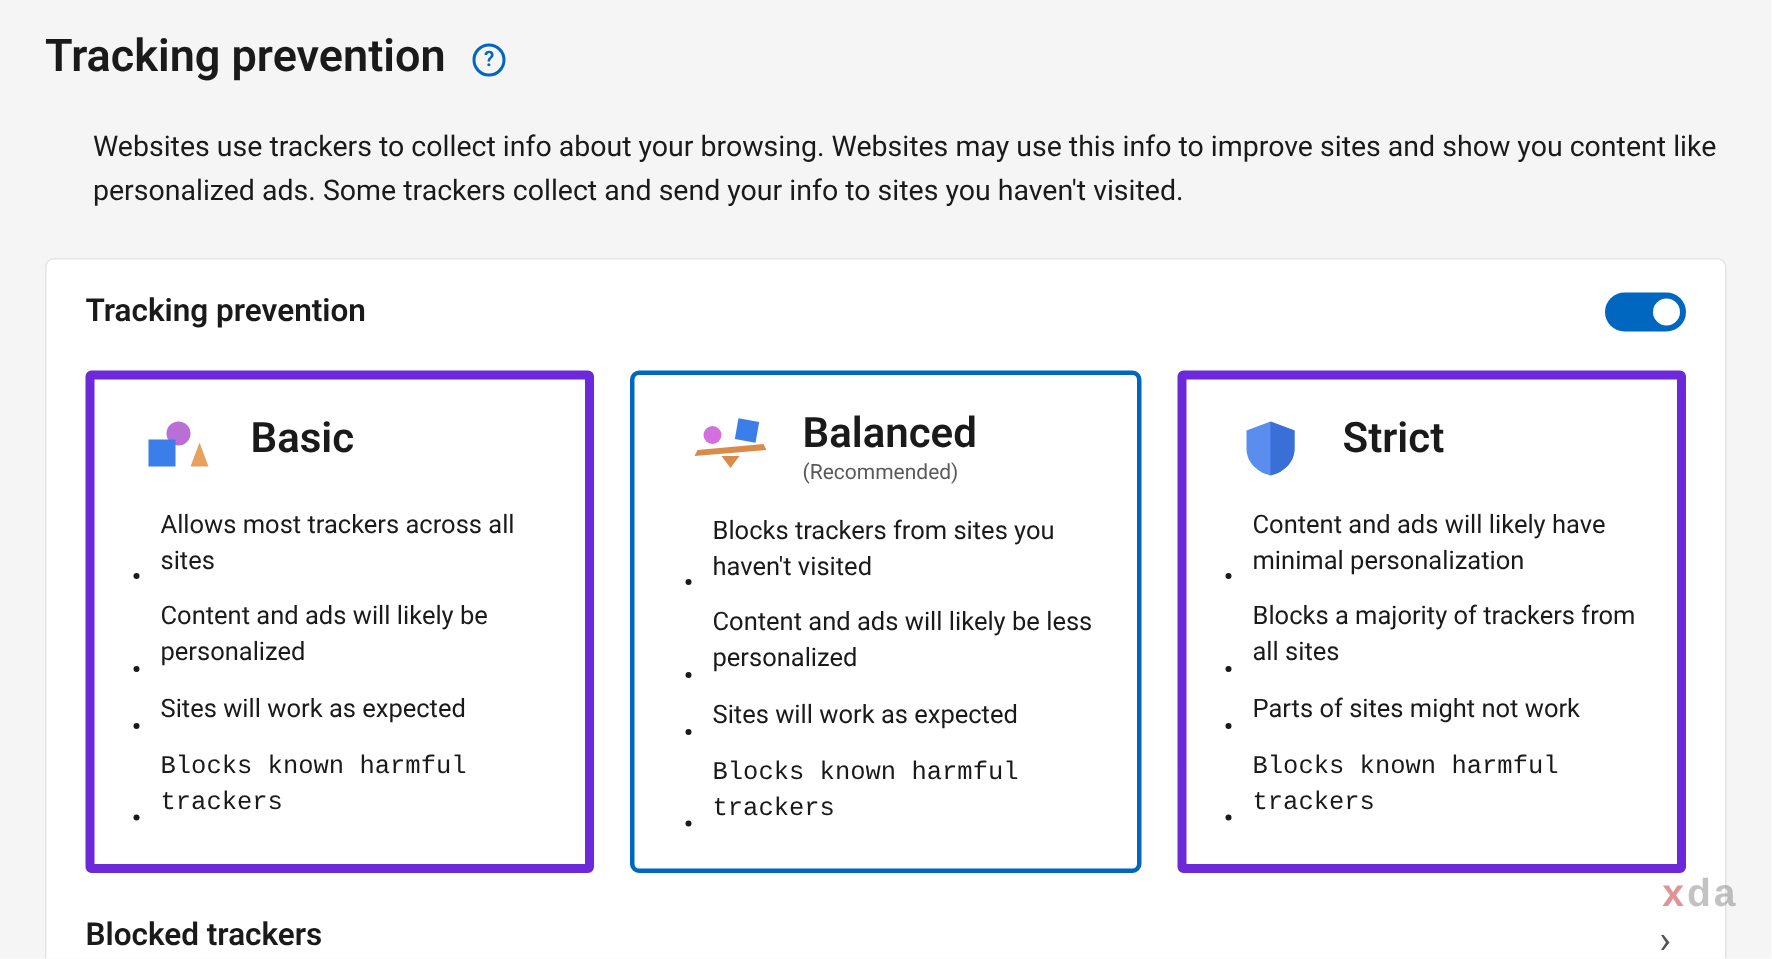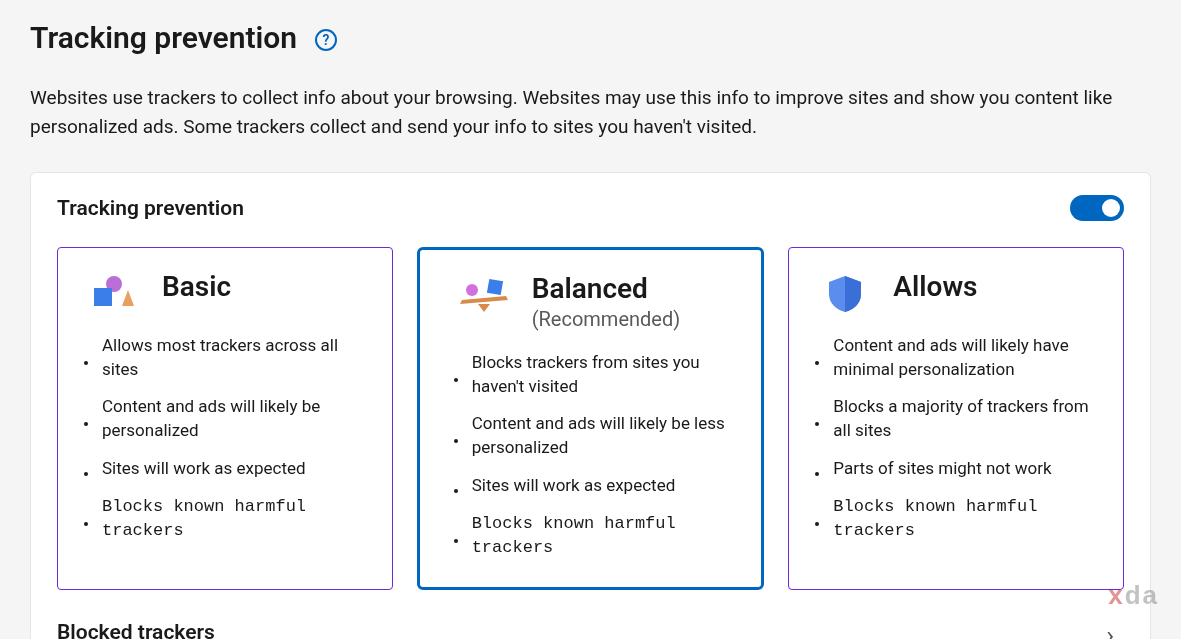--- a/index.html
+++ b/index.html
@@ -40,20 +40,21 @@
       font-weight: 600;
       cursor: pointer;
       margin-top: 4px;
     }
     .page-description {
       font-size: 19px;
       line-height: 1.55;
       color: #1a1a1a;
       margin-bottom: 30px;
       max-width: 1100px;
+      margin-left: 32px;
     }
     .panel {
       background: #ffffff;
       border: 1px solid #e5e5e5;
       border-radius: 6px;
       padding: 22px 26px;
     }
     .panel-header {
       display: flex;
       align-items: center;
@@ -82,21 +83,21 @@
       top: 4px;
       right: 4px;
     }
     .cards {
       display: flex;
       gap: 24px;
       margin-bottom: 30px;
     }
     .card {
       flex: 1;
-      border: 1px solid #6d28d9;
+      border: 6px solid #6d28d9;
       border-radius: 4px;
       padding: 22px 20px 24px 20px;
       cursor: pointer;
       background: #ffffff;
     }
     .card.selected {
       border: 3px solid #0067c0;
       border-radius: 6px;
       padding-left: 28px;
     }
@@ -116,31 +117,31 @@
     .card-title-wrap {
       display: flex;
       flex-direction: column;
     }
     .card-title {
       font-size: 28px;
       font-weight: 600;
       color: #1a1a1a;
     }
     .card-subtitle {
-      font-size: 20px;
+      font-size: 14px;
       color: #5a5a5a;
       margin-top: 2px;
     }
     .card-bullets {
       list-style: none;
       padding: 0;
     }
     .card-bullets li {
       display: flex;
-      align-items: center;
+      align-items: flex-end;
       gap: 14px;
       font-size: 17px;
       line-height: 1.4;
       color: #1a1a1a;
       margin-bottom: 14px;
       padding-left: 6px;
     }
     .card-bullets li:last-child { margin-bottom: 4px; font-family: Liberation Mono, monospace; }
     .bullet-dot {
       width: 4px;
@@ -276,21 +277,21 @@
       </ul>
     </div>
 
     <div class="card">
       <div class="card-head">
         <svg class="card-icon" viewBox="0 0 52 40">
           <path d="M26 2 L42 8 L42 20 C42 30 34 36 26 38 C18 36 10 30 10 20 L10 8 Z" fill="#5b8def"></path>
           <path d="M26 2 L42 8 L42 20 C42 30 34 36 26 38 Z" fill="#3b6fd8"></path>
         </svg>
         <div class="card-title-wrap">
-          <div class="card-title">Allows</div>
+          <div class="card-title">Strict</div>
         </div>
       </div>
       <ul class="card-bullets">
         <li>
             <span class="bullet-dot"></span>
             <span>Content and ads will likely have minimal personalization</span>
           </li>
         <li>
             <span class="bullet-dot"></span>
             <span>Blocks a majority of trackers from all sites</span>

